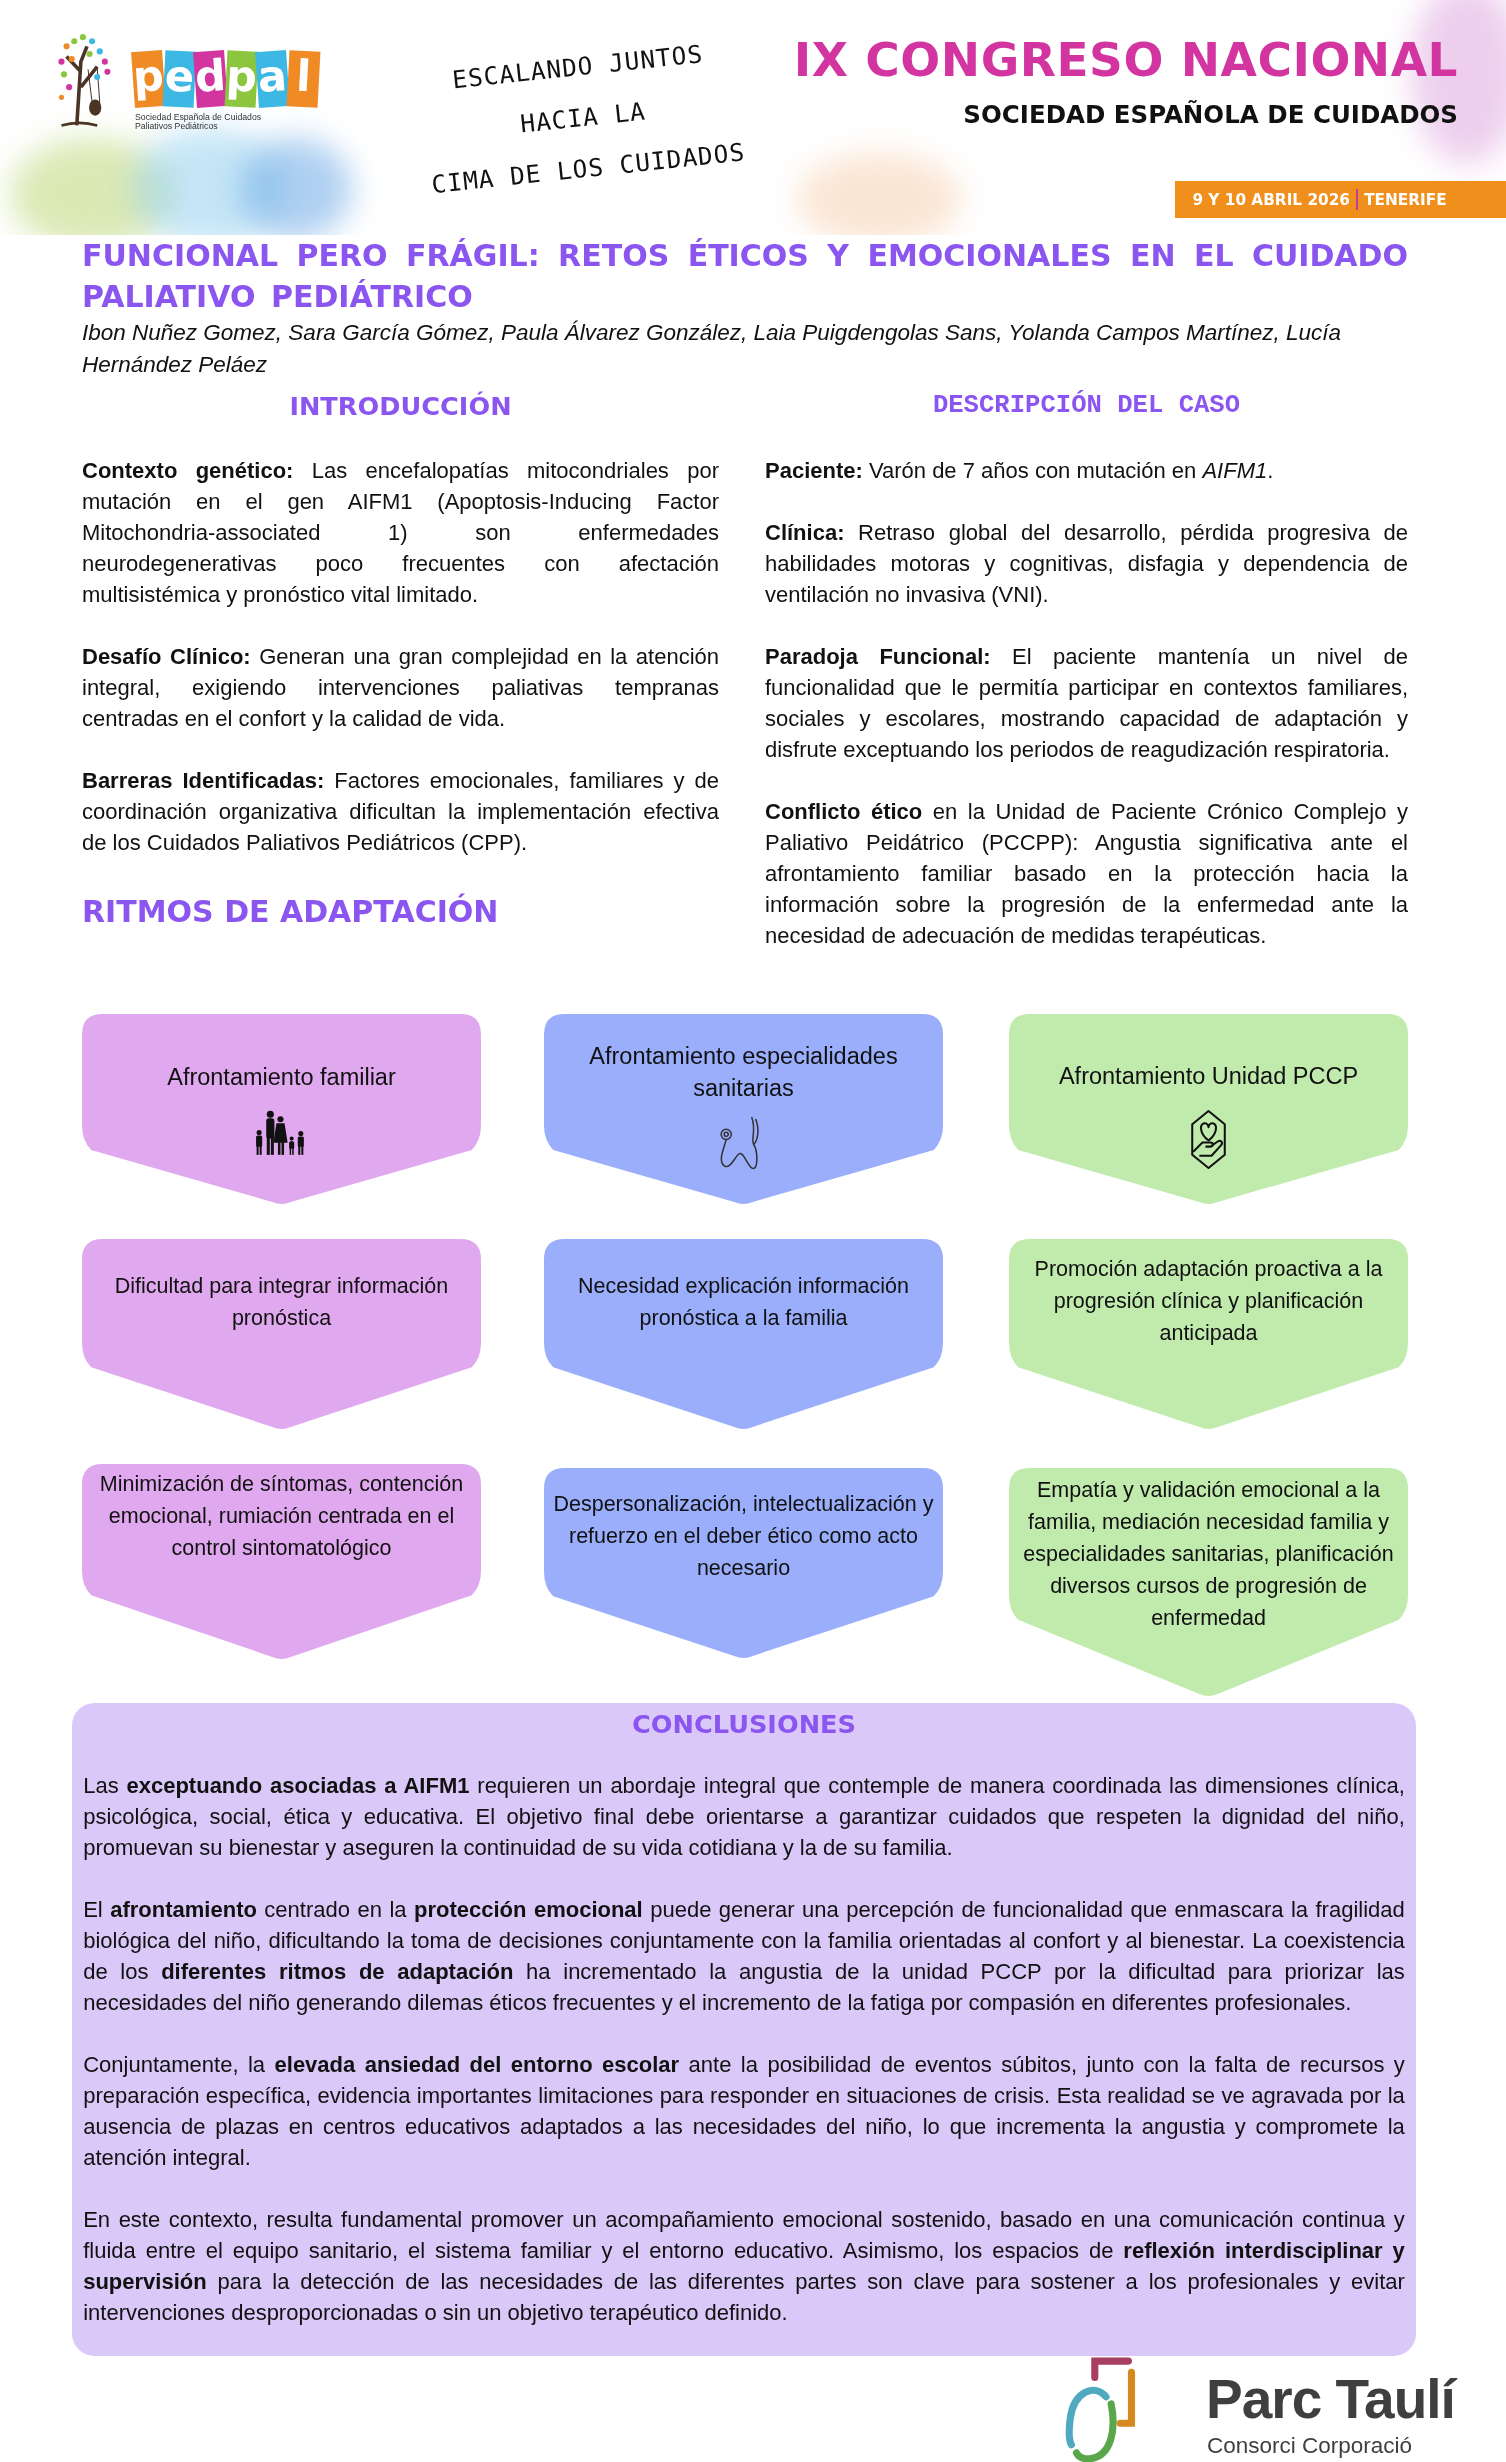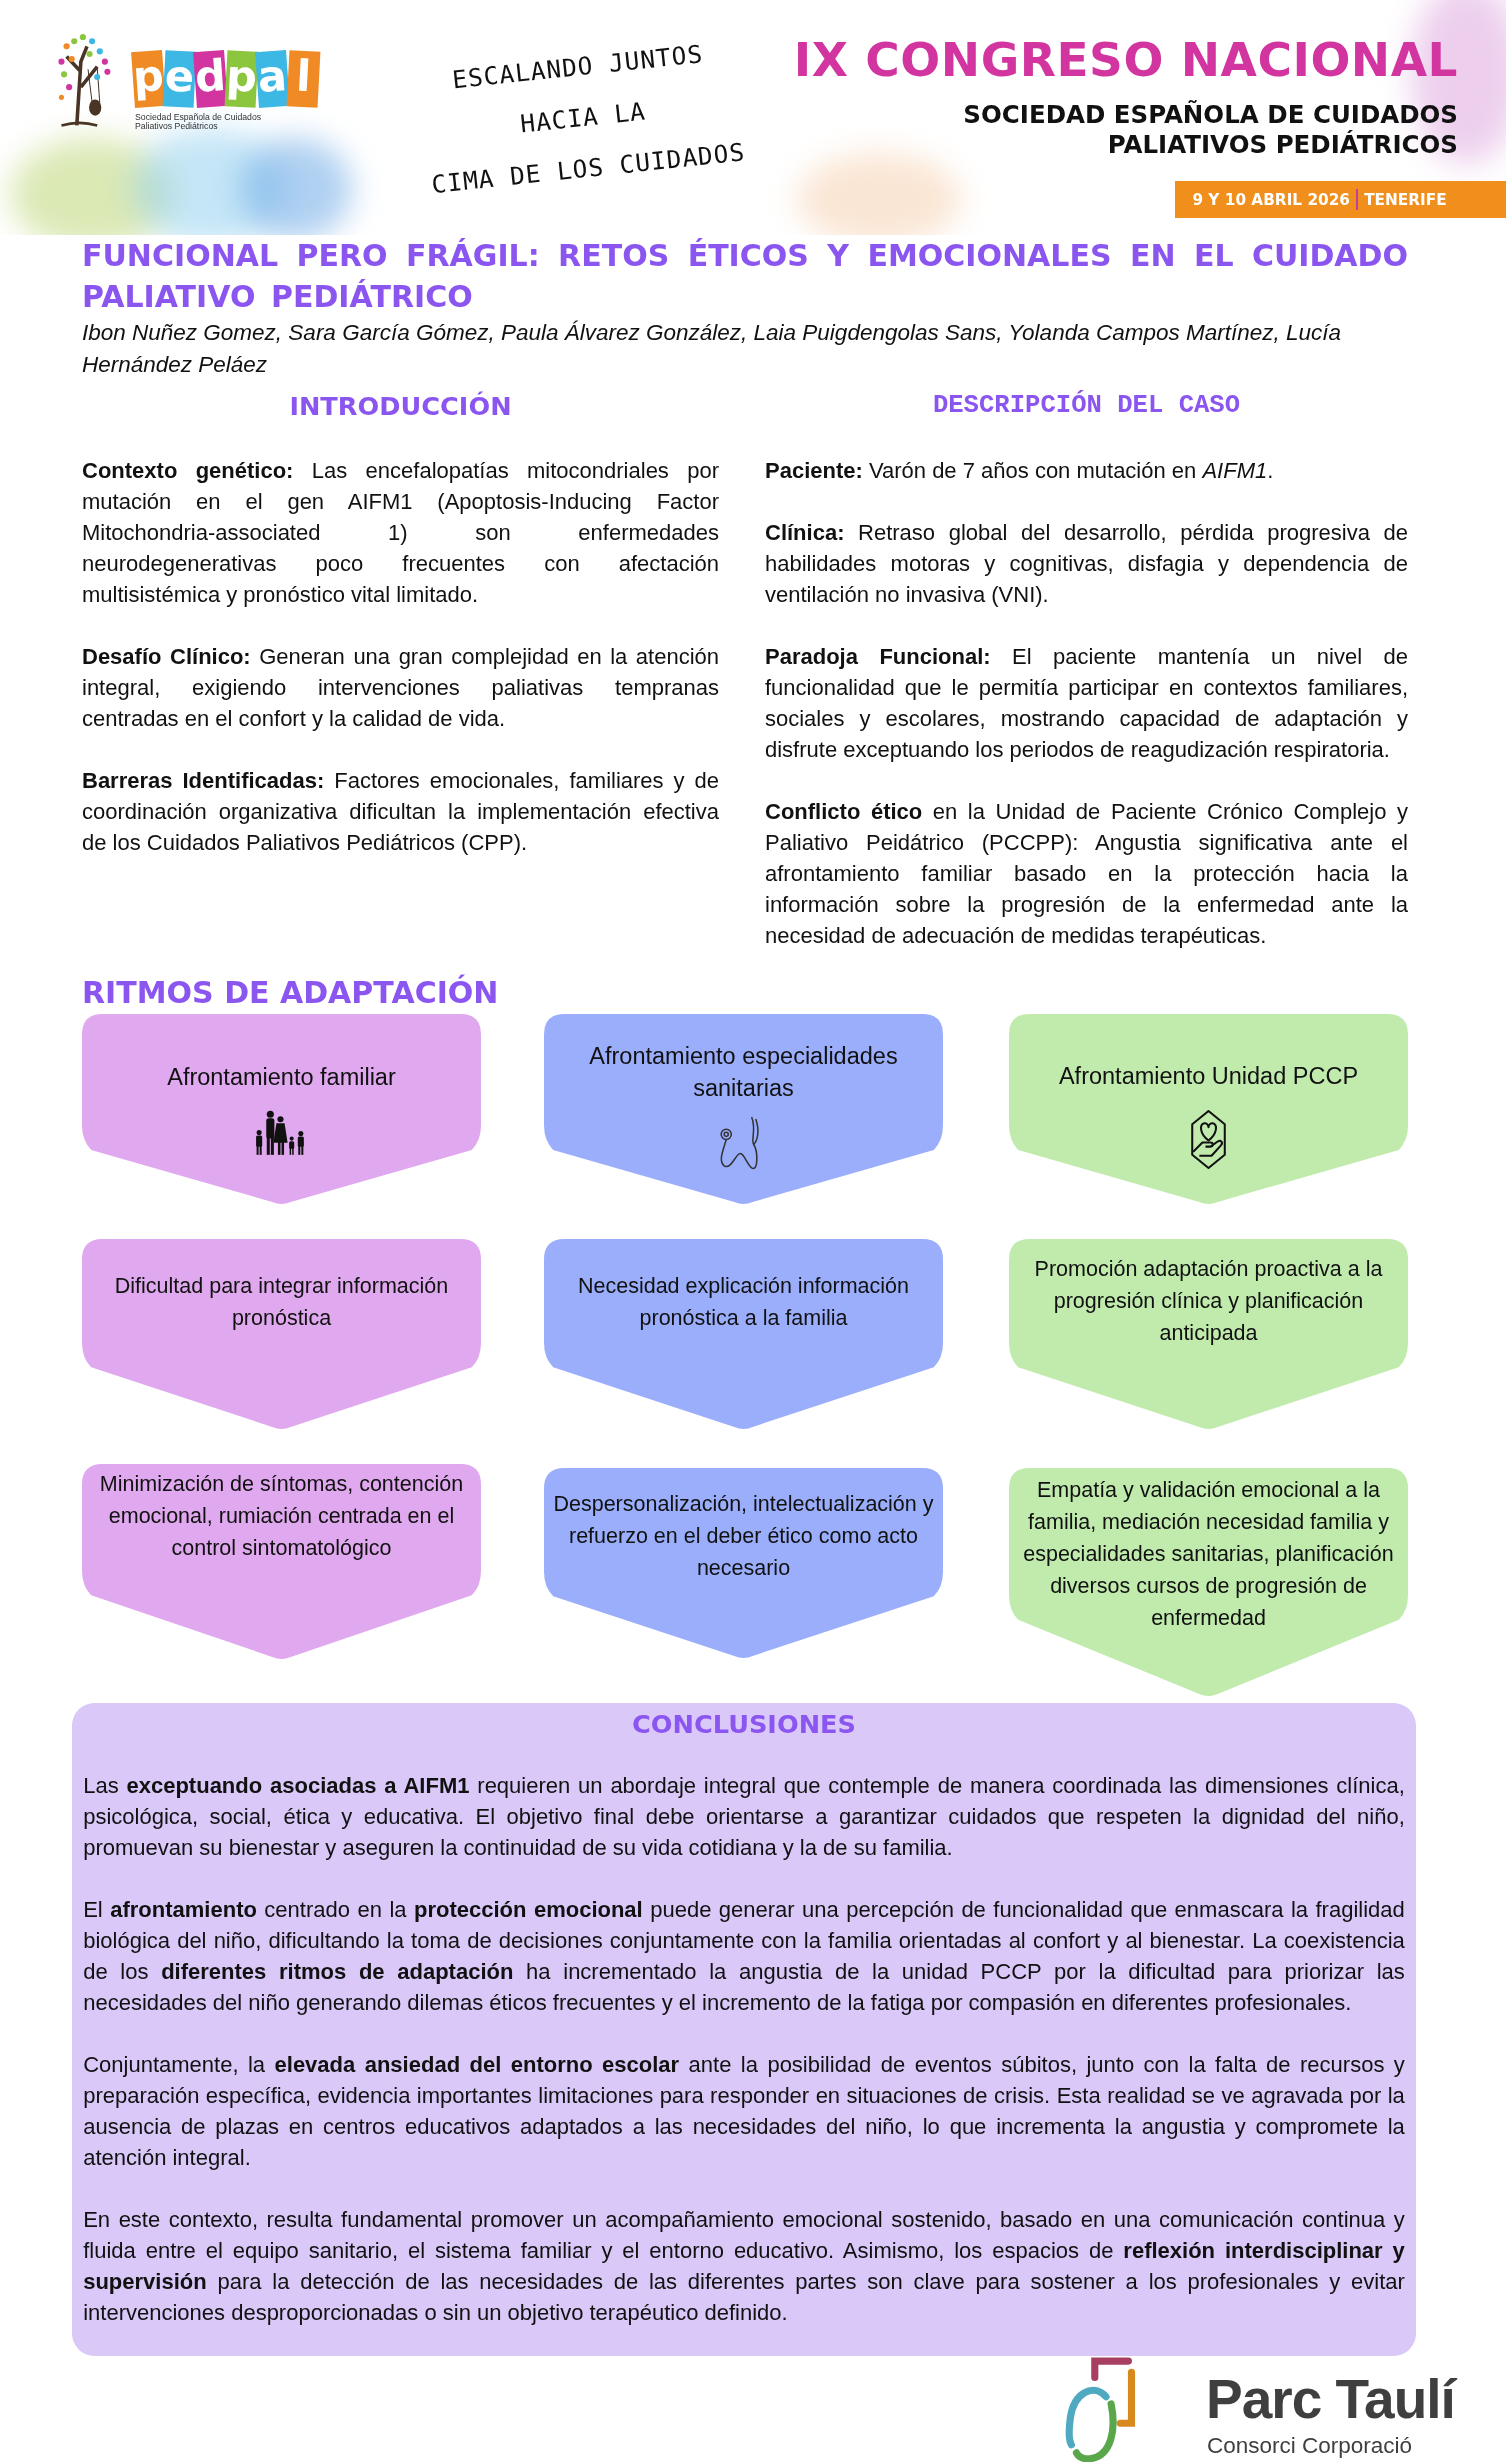--- a/index.html
+++ b/index.html
@@ -37,21 +37,21 @@
   .section-head { position: absolute; font-size: 25.6px; font-weight: bold; color: #8b55f0; font-family: "DejaVu Sans", sans-serif; }
   .intro-head { left: 82px; width: 637px; top: 391px; text-align: center; }
   .case-head { left: 765px; width: 643px; top: 391px; text-align: center; font-family: Liberation Mono, monospace; }
 
   .col-text { position: absolute; font-size: 22px; line-height: 31px; text-align: justify; color: #111; }
   .col-text p { margin-bottom: 31px; }
   .col-text b { font-weight: bold; }
   .intro-col { left: 82px; top: 455px; width: 637px; }
   .case-col { left: 765px; top: 455px; width: 643px; }
 
-  .ritmos-head { left: 82px; top: 975px; font-size: 30px; }
+  .ritmos-head { left: 82px; top: 894px; font-size: 30px; }
 
   
   .flow-box { position: absolute; width: 399px; display: flex; flex-direction: column; align-items: center; text-align: center; }
   .flow-box svg.shape { position: absolute; left: 0; top: 0; width: 100%; height: 100%; z-index: 0; }
   .flow-box .label { position: relative; z-index: 1; font-size: 23.5px; line-height: 32px; color: #111; padding: 0 7.2px; }
   .flow-box .icon { position: relative; z-index: 1; margin-top: 17.4px; }
   .flow-box.sm .label { font-size: 21.5px; line-height: 32px; }
 
   
   .conclusions { position: absolute; left: 72px; top: 1703px; width: 1344px; height: 653px; background: #d9c8f8; border-radius: 22.5px; padding: 0 11.2px; }
@@ -109,21 +109,20 @@
 
   <div class="slogan">
     <div>ESCALANDO JUNTOS</div>
     <div>HACIA LA</div>
     <div>CIMA DE LOS CUIDADOS</div>
   </div>
 
   <div class="congress-title">IX CONGRESO NACIONAL</div>
   <div class="society">
     <div>SOCIEDAD ESPAÑOLA DE CUIDADOS</div>
-    <div>PALIATIVOS PEDIÁTRICOS</div>
   </div>
   <div class="date-bar">
     <span class="date">9 Y 10 ABRIL 2026</span>
     <span class="sep"></span>
     <span class="place">TENERIFE</span>
   </div>
 </div>
 
 <div class="poster-title">FUNCIONAL PERO FRÁGIL: RETOS ÉTICOS Y EMOCIONALES EN EL CUIDADO PALIATIVO PEDIÁTRICO</div>
 <div class="authors">Ibon Nuñez Gomez, Sara García Gómez, Paula Álvarez González, Laia Puigdengolas Sans, Yolanda Campos Martínez, Lucía Hernández Peláez</div>

